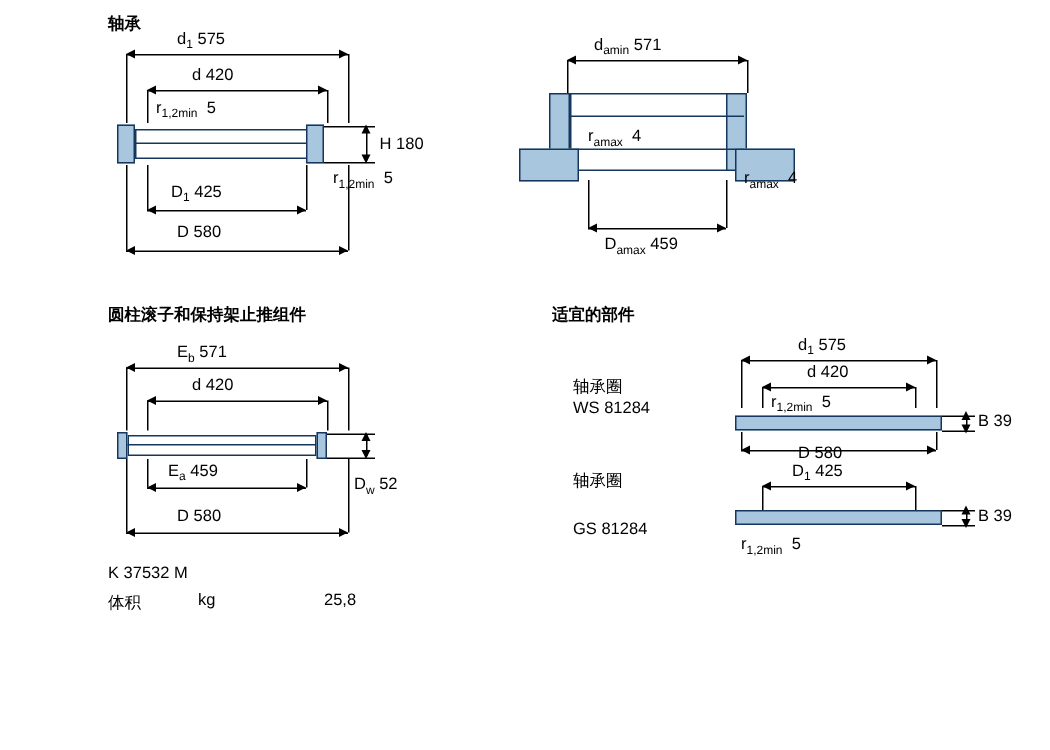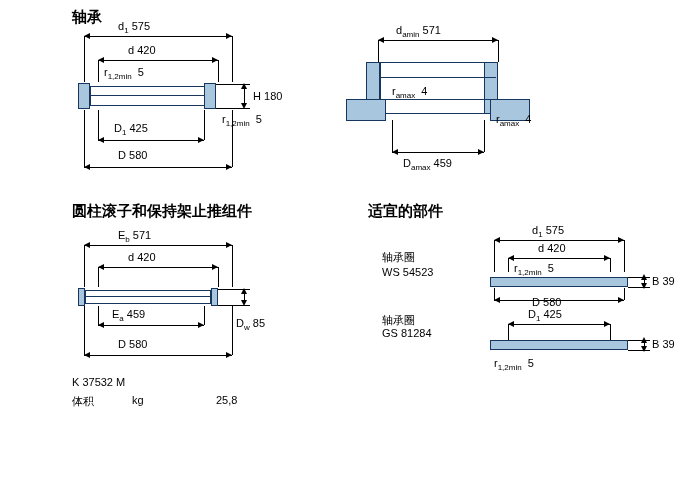--- a/index.html
+++ b/index.html
@@ -19,21 +19,21 @@
   .tick{position:absolute;width:1px;background:#000;}
   .arrowL,.arrowR{position:absolute;width:0;height:0;border-top:3px solid transparent;border-bottom:3px solid transparent;}
   .arrowL{border-right:6px solid #000;}
   .arrowR{border-left:6px solid #000;}
   .arrowU,.arrowD{position:absolute;width:0;height:0;border-left:3px solid transparent;border-right:3px solid transparent;}
   .arrowU{border-bottom:6px solid #000;}
   .arrowD{border-top:6px solid #000;}
   .part{position:absolute;box-sizing:border-box;border:1px solid #17365d;background:#a8c6de;}
   .partw{position:absolute;box-sizing:border-box;border:1px solid #17365d;background:#ffffff;}
   .solidline{position:absolute;background:#17365d;}
-  .title{position:absolute;font-size:15px;font-weight:bold;}
+  .title{position:absolute;font-size:11px;font-weight:bold;}
 </style>
 </head>
 <body>
 
 <div class="title" style="left:72px;top:8px;">轴承</div>
 <div class="title" style="left:72px;top:202px;">圆柱滚子和保持架止推组件</div>
 <div class="title" style="left:368px;top:202px;">适宜的部件</div>
 
 <div class="dimline h1" style="left:84px;top:36px;width:148px;"></div>
 <div class="arrowL" style="left:84px;top:33px;"></div>
@@ -122,21 +122,21 @@
 <div class="part" style="left:78px;top:288px;width:7px;height:18px;"></div>
 <div class="partw" style="left:85px;top:290px;width:126px;height:14px;"></div>
 <div class="solidline" style="left:85px;top:296px;width:126px;height:1px;"></div>
 <div class="part" style="left:211px;top:288px;width:7px;height:18px;"></div>
 
 <div class="dimline v1" style="left:244px;top:290px;height:14px;"></div>
 <div class="arrowU" style="left:241px;top:288px;"></div>
 <div class="arrowD" style="left:241px;top:300px;"></div>
 <div class="dimline h1" style="left:218px;top:289px;width:32px;"></div>
 <div class="dimline h1" style="left:218px;top:305px;width:32px;"></div>
-<div class="lbl" style="left:236px;top:317px;"><span>D</span><span class="sub">w</span>&nbsp;<span>85</span></div>
+<div class="lbl" style="left:236px;top:317px;"><span>D</span><span class="sub">w</span>&nbsp;<span>52</span></div>
 
 <div class="dimline h1" style="left:98px;top:325px;width:106px;"></div>
 <div class="arrowL" style="left:98px;top:322px;"></div>
 <div class="arrowR" style="left:198px;top:322px;"></div>
 <div class="tick" style="left:98px;top:306px;height:19px;"></div>
 <div class="tick" style="left:204px;top:306px;height:19px;"></div>
 <div class="lbl" style="left:112px;top:308px;"><span>E</span><span class="sub">a</span>&nbsp;<span>459</span></div>
 
 <div class="dimline h1" style="left:84px;top:355px;width:148px;"></div>
 <div class="arrowL" style="left:84px;top:352px;"></div>
@@ -144,21 +144,21 @@
 <div class="tick" style="left:84px;top:306px;height:49px;"></div>
 <div class="tick" style="left:232px;top:306px;height:49px;"></div>
 <div class="lbl" style="left:118px;top:338px;"><span>D</span>&nbsp;<span>580</span></div>
 
 <div class="lbl" style="left:72px;top:376px;">K 37532 M</div>
 <div class="lbl" style="left:72px;top:394px;">体积</div>
 <div class="lbl" style="left:132px;top:394px;">kg</div>
 <div class="lbl" style="left:216px;top:394px;">25,8</div>
 
 <div class="lbl" style="left:382px;top:250px;">轴承圈</div>
-<div class="lbl" style="left:382px;top:266px;">WS 54523</div>
+<div class="lbl" style="left:382px;top:266px;">WS 81284</div>
 
 <div class="dimline h1" style="left:494px;top:240px;width:130px;"></div>
 <div class="arrowL" style="left:494px;top:237px;"></div>
 <div class="arrowR" style="left:618px;top:237px;"></div>
 <div class="tick" style="left:494px;top:240px;height:32px;"></div>
 <div class="tick" style="left:624px;top:240px;height:32px;"></div>
 <div class="lbl" style="left:532px;top:224px;"><span>d</span><span class="sub">1</span>&nbsp;<span>575</span></div>
 
 <div class="dimline h1" style="left:508px;top:258px;width:102px;"></div>
 <div class="arrowL" style="left:508px;top:255px;"></div>
@@ -179,21 +179,21 @@
 <div class="lbl" style="left:652px;top:275px;"><span>B</span>&nbsp;<span>39</span></div>
 
 <div class="dimline h1" style="left:494px;top:300px;width:130px;"></div>
 <div class="arrowL" style="left:494px;top:297px;"></div>
 <div class="arrowR" style="left:618px;top:297px;"></div>
 <div class="tick" style="left:494px;top:288px;height:12px;"></div>
 <div class="tick" style="left:624px;top:288px;height:12px;"></div>
 <div class="lbl" style="left:532px;top:296px;"><span>D</span>&nbsp;<span>580</span></div>
 
 <div class="lbl" style="left:382px;top:313px;">轴承圈</div>
-<div class="lbl" style="left:382px;top:327px;">GS 81284</div>
+<div class="lbl" style="left:382px;top:347px;">GS 81284</div>
 
 <div class="dimline h1" style="left:508px;top:324px;width:102px;"></div>
 <div class="arrowL" style="left:508px;top:321px;"></div>
 <div class="arrowR" style="left:604px;top:321px;"></div>
 <div class="tick" style="left:508px;top:324px;height:16px;"></div>
 <div class="tick" style="left:610px;top:324px;height:16px;"></div>
 <div class="lbl" style="left:528px;top:308px;"><span>D</span><span class="sub">1</span>&nbsp;<span>425</span></div>
 
 <div class="part" style="left:490px;top:340px;width:138px;height:10px;"></div>
 

